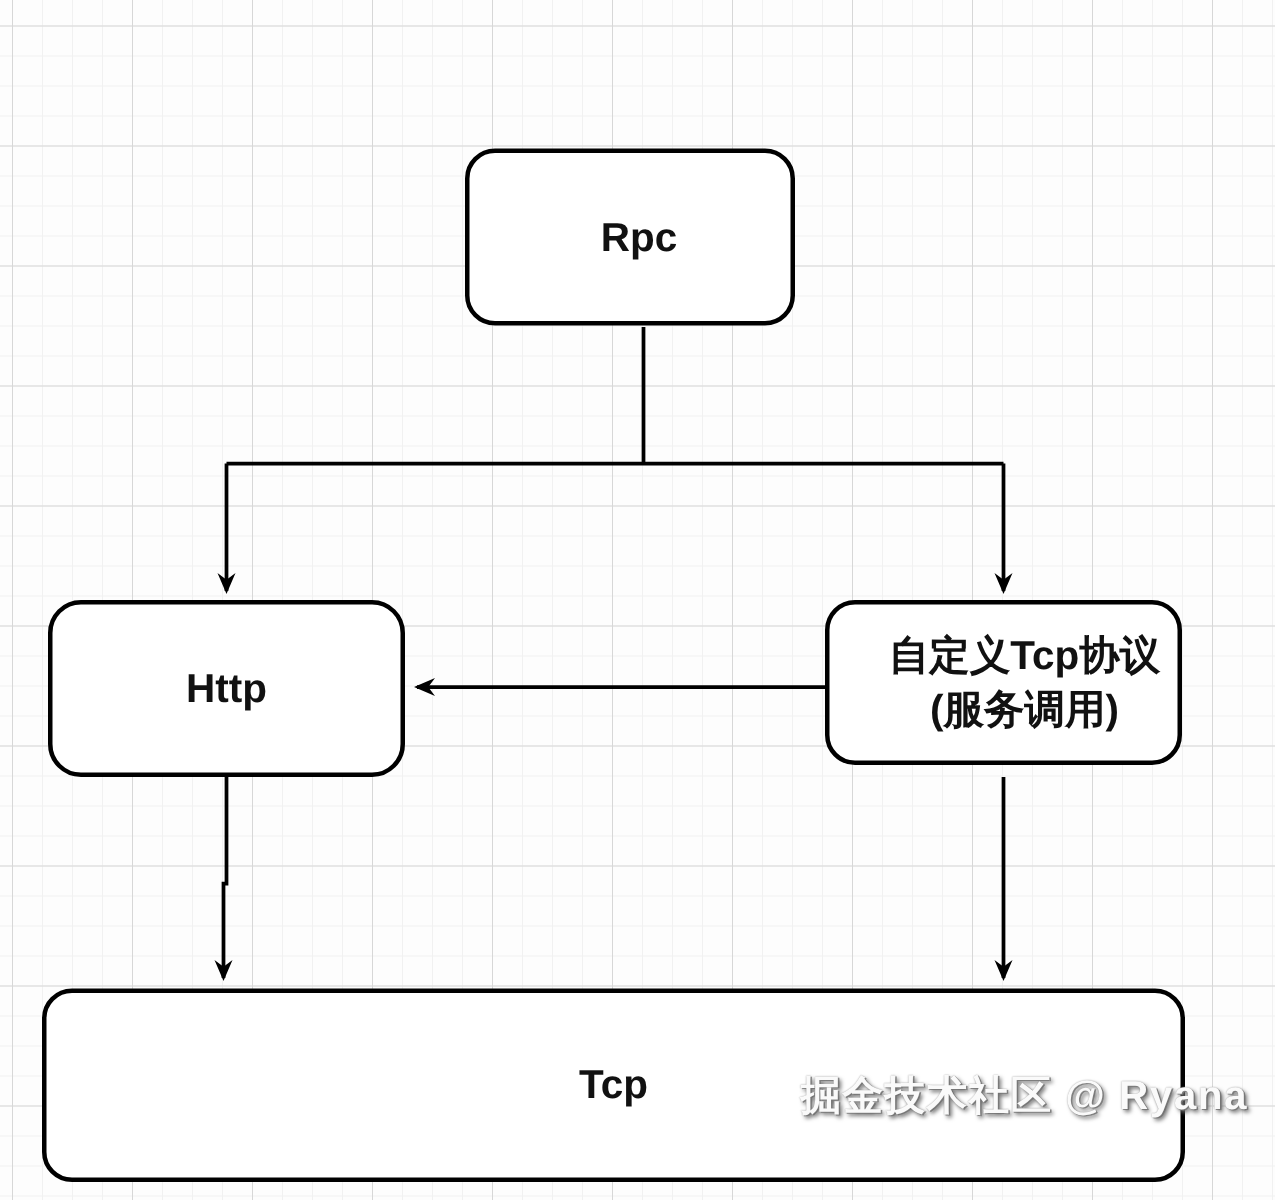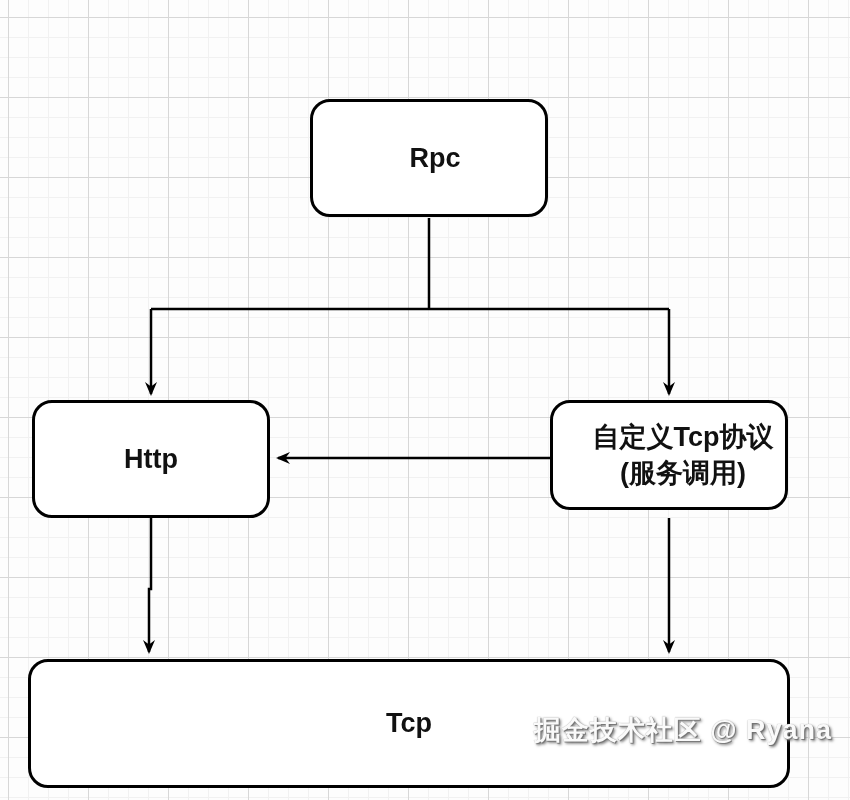--- a/index.html
+++ b/index.html
@@ -38,22 +38,22 @@
     display: flex;
     flex-direction: column;
     align-items: center;
     justify-content: center;
     text-align: center;
     font-weight: bold;
     font-size: 27px;
     line-height: 1.35;
     color: #111111;
   }
-  #node-rpc        { left: 310px; top:  99px; width: 238px; height: 118px; padding-left: 12px; }
-  #node-http       { left:  32px; top: 400px; width: 238px; height: 118px; }
+  #node-rpc        { left: 310px; top:  99px; width: 220px; height: 118px; padding-left: 12px; }
+  #node-http       { left:  32px; top: 400px; width: 238px; height: 118px; border-radius: 22px; }
   #node-custom-tcp { left: 550px; top: 400px; width: 238px; height: 110px; padding-left: 28px; }
   #node-tcp        { left:  28px; top: 659px; width: 762px; height: 129px; }
   .watermark {
     position: absolute;
     z-index: 3;
     right: 18px;
     top: 712px;
     font-size: 27px;
     font-weight: bold;
     letter-spacing: 1px;

